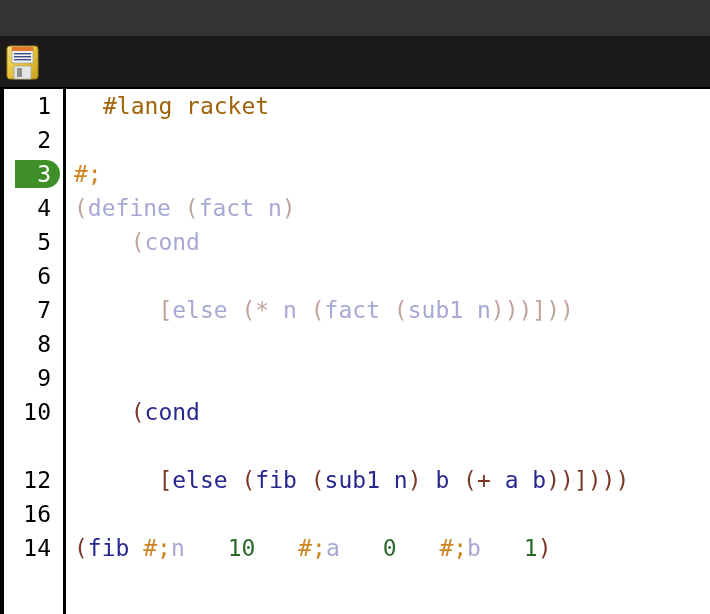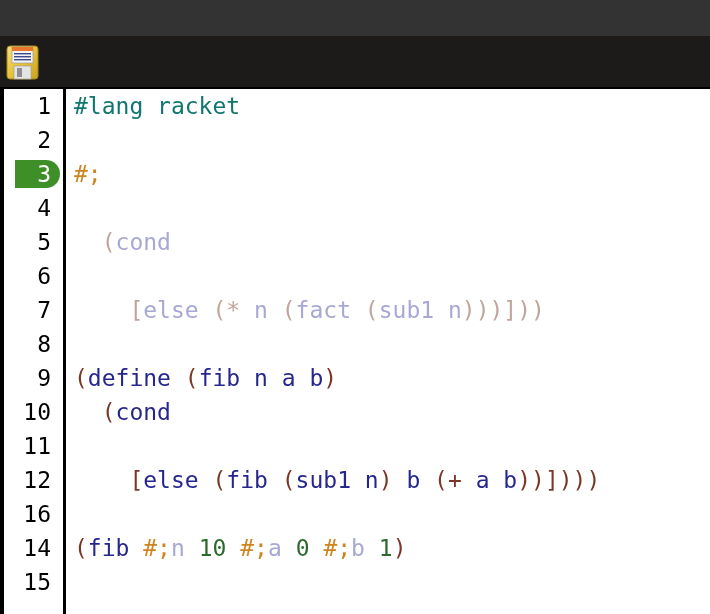--- a/index.html
+++ b/index.html
@@ -115,21 +115,21 @@
     position: absolute;
     left: 70px;
     top: 0;
     font-family: "DejaVu Sans Mono", monospace;
     font-size: 23px;
     letter-spacing: 0px;
     white-space: pre;
   }
 
   
-  .t-plain   { color: #0f766e; }
+  .t-plain   { color: #a16207; margin-left: 29px; }
   .t-paren   { color: #7a3728; }
   .t-ident   { color: #26268f; }
   .t-num     { color: #2b6a2b; }
   .t-comment { color: #cf851f; }
 
   
   .t-paren-d   { color: #c0a49b; }
   .t-ident-d   { color: #a8a8d4; }
   .t-num-d     { color: #9cc49c; }
 </style>
@@ -161,28 +161,27 @@
       </svg>
     </span>
   </div>
 
   <div class="editor">
     <div class="gutter-rule"></div>
     <div class="rows" id="rows">
         <div class="row"><div class="gutter"><span class="num">1</span></div><div class="code"><span class="t-plain">#lang racket</span></div></div>
         <div class="row"><div class="gutter"><span class="num">2</span></div><div class="code"></div></div>
         <div class="row active"><div class="gutter"><span class="num">3</span></div><div class="code"><span class="t-comment">#;</span></div></div>
-        <div class="row"><div class="gutter"><span class="num">4</span></div></div>
+        <div class="row"><div class="gutter"><span class="num">4</span></div><div class="code"><span class="t-paren-d">(</span><span class="t-ident-d">define </span><span class="t-paren-d">(</span><span class="t-ident-d">fact n</span><span class="t-paren-d">)</span></div></div>
         <div class="row"><div class="gutter"><span class="num">5</span></div><div class="code"><span class="t-plain">  </span><span class="t-paren-d">(</span><span class="t-ident-d">cond</span></div></div>
         <div class="row"><div class="gutter"><span class="num">6</span></div></div>
         <div class="row"><div class="gutter"><span class="num">7</span></div><div class="code"><span class="t-plain">    </span><span class="t-paren-d">[</span><span class="t-ident-d">else </span><span class="t-paren-d">(* </span><span class="t-ident-d">n </span><span class="t-paren-d">(</span><span class="t-ident-d">fact </span><span class="t-paren-d">(</span><span class="t-ident-d">sub1 n</span><span class="t-paren-d">)))])) </span></div></div>
         <div class="row"><div class="gutter"><span class="num">8</span></div><div class="code"></div></div>
-        <div class="row"><div class="gutter"><span class="num">9</span></div><div class="code"><span class="t-paren">(</span><span class="t-ident">define </span><span class="t-paren">(</span><span class="t-ident">fib n a b</span><span class="t-paren">)</span></div></div>
+        <div class="row"><div class="gutter"><span class="num">9</span></div></div>
         <div class="row"><div class="gutter"><span class="num">10</span></div><div class="code"><span class="t-plain">  </span><span class="t-paren">(</span><span class="t-ident">cond</span></div></div>
-        <div class="row"><div class="gutter"><span class="num">11</span></div></div>
+        <div class="row"></div>
         <div class="row"><div class="gutter"><span class="num">12</span></div><div class="code"><span class="t-plain">    </span><span class="t-paren">[</span><span class="t-ident">else </span><span class="t-paren">(</span><span class="t-ident">fib </span><span class="t-paren">(</span><span class="t-ident">sub1 n</span><span class="t-paren">) </span><span class="t-ident">b </span><span class="t-paren">(+ </span><span class="t-ident">a b</span><span class="t-paren">))])))</span></div></div>
         <div class="row"><div class="gutter"><span class="num">16</span></div><div class="code"></div></div>
         <div class="row"><div class="gutter"><span class="num">14</span></div><div class="code"><span class="t-paren">(</span><span class="t-ident">fib </span><span class="t-comment">#;</span><span class="t-ident-d">n</span><span class="t-plain"> </span><span class="t-num">10</span><span class="t-plain"> </span><span class="t-comment">#;</span><span class="t-ident-d">a</span><span class="t-plain"> </span><span class="t-num">0</span><span class="t-plain"> </span><span class="t-comment">#;</span><span class="t-ident-d">b</span><span class="t-plain"> </span><span class="t-num">1</span><span class="t-paren">)</span></div></div>
-        <div class="row"><div class="gutter"><span class="num">15</span></div><div class="code"></div></div>
       </div>
   </div>
 
 </div>
 
 </body></html>

